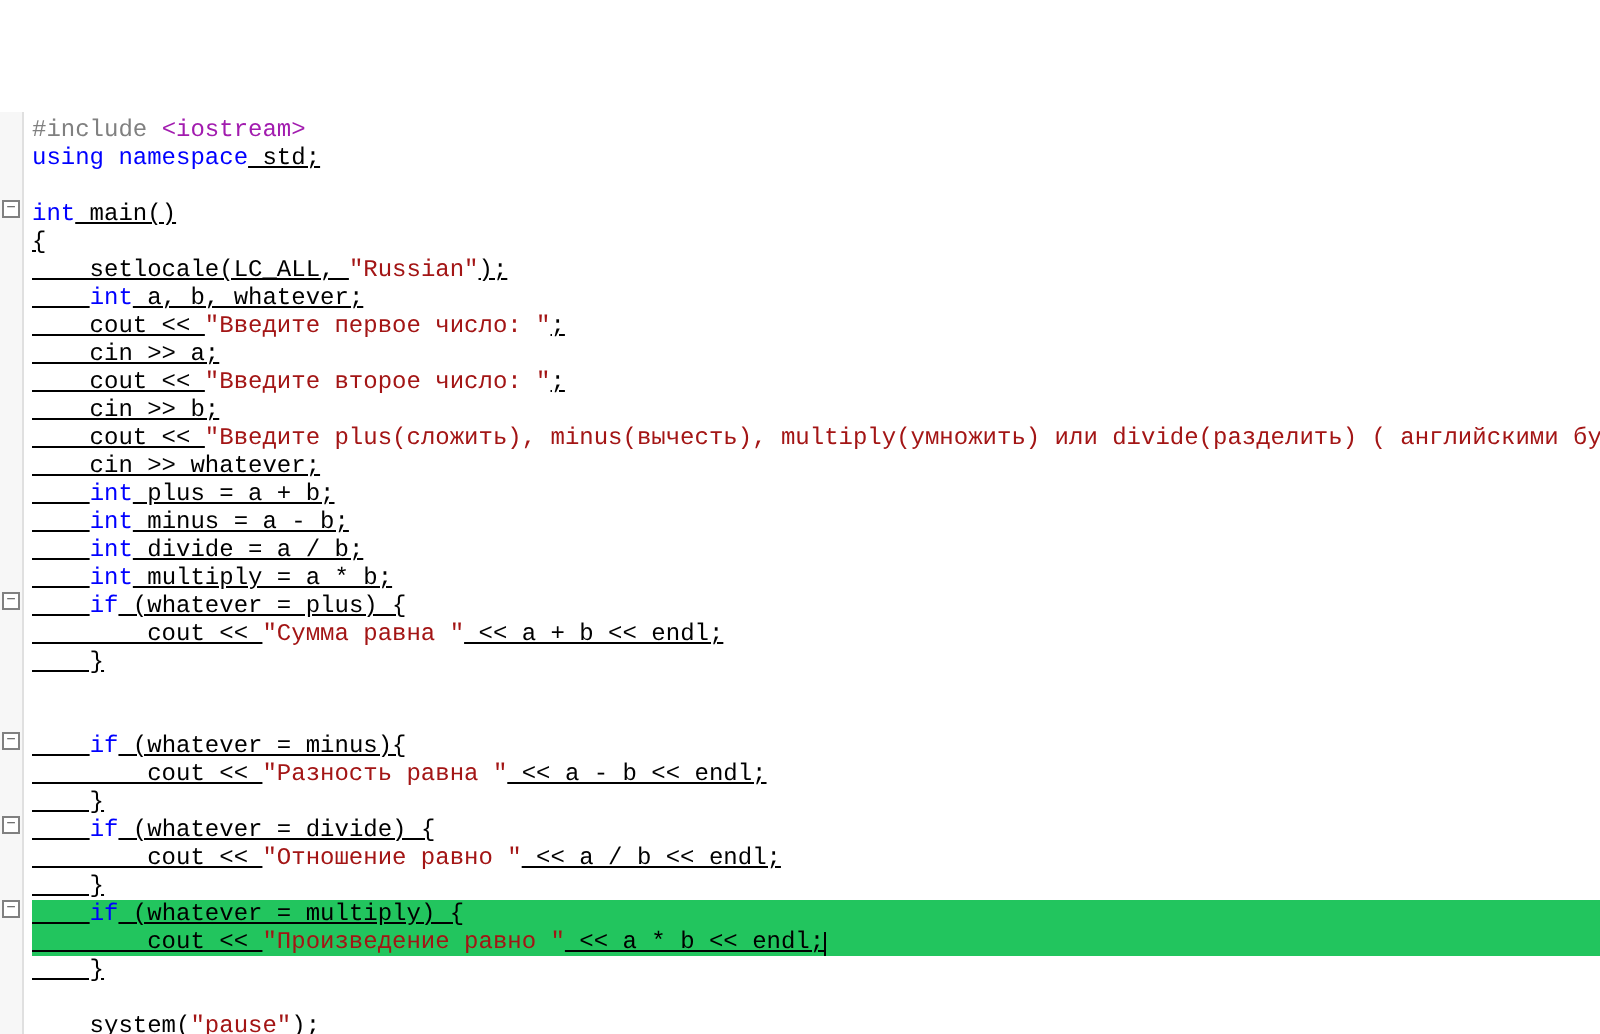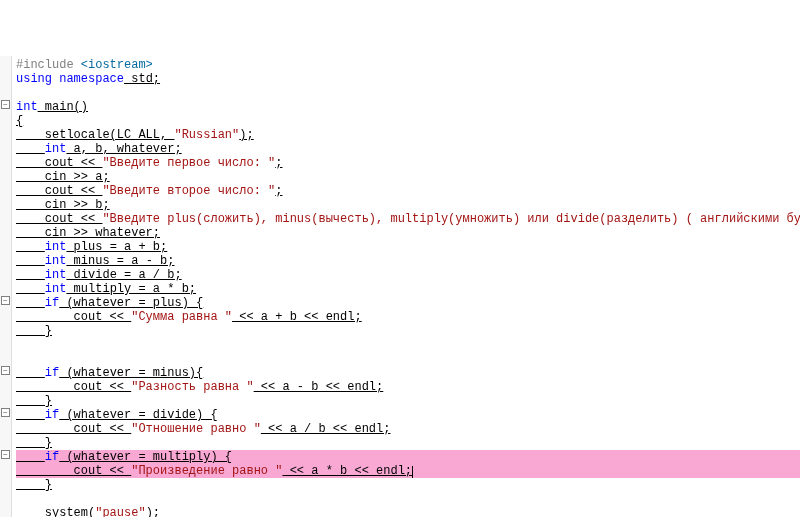--- a/index.html
+++ b/index.html
@@ -38,25 +38,25 @@
     cursor: pointer;
     margin-bottom: 5px;
     position: relative;
   }
   .code {
     flex: 1;
     padding: 2px 0 0 4px;
     overflow: hidden;
   }
   .line { height: 14px; }
-  .line.highlight { background: #f9a8d4; }
+  .line.highlight { background: #22c55e; }
   .pp  { color: #808080; text-align: right; }  
   .kw  { color: #0000ff; }  
   .str { color: #a31515; }  
-  .inc { color: #0369a1; }
+  .inc { color: #a21caf; }
   .id  { color: #000000; text-decoration: underline; }
   .caret {
     display: inline-block;
     width: 1px;
     height: 12px;
     background: #000;
     vertical-align: text-bottom;
     margin-left: 0px;
   }
 </style>

